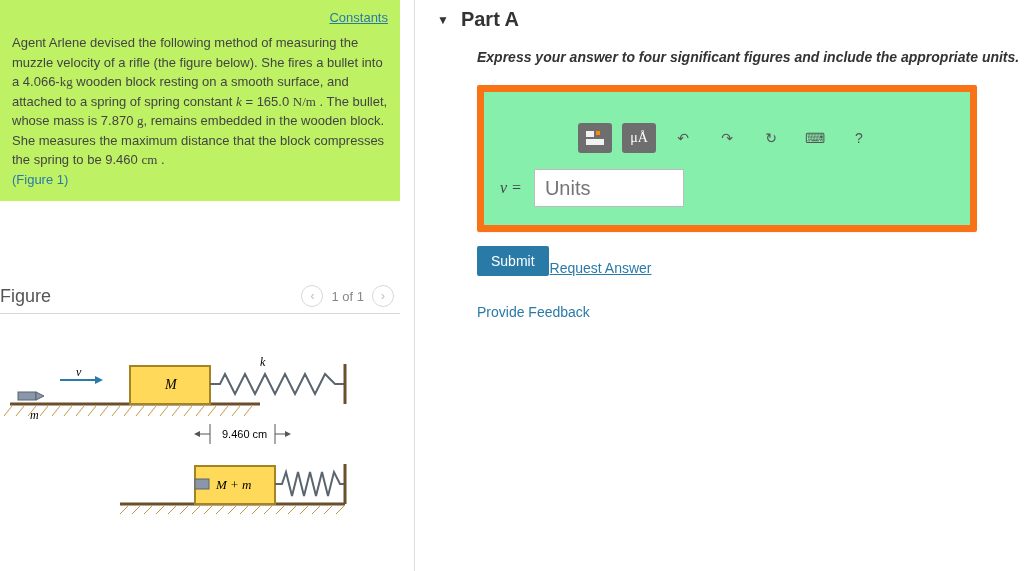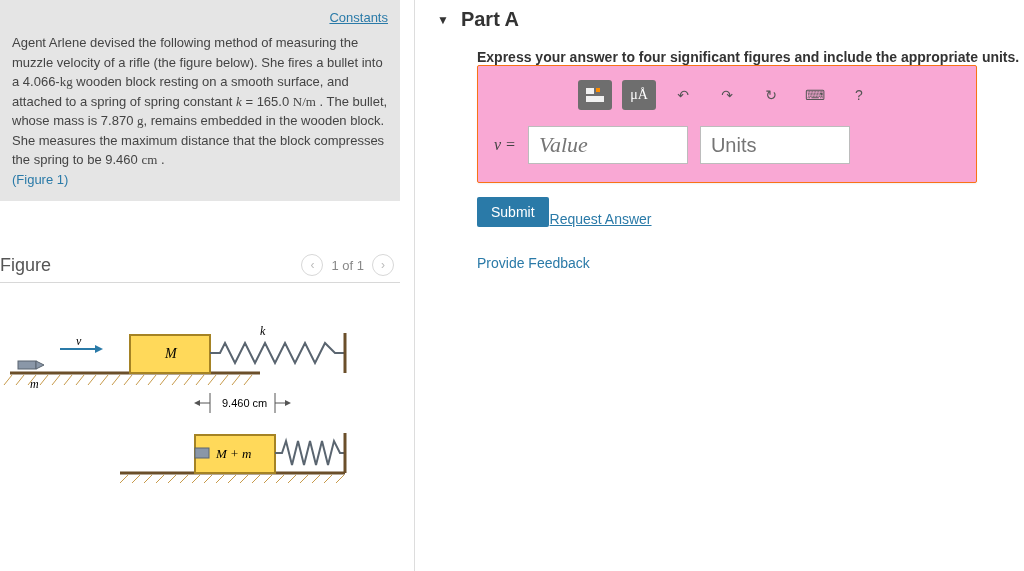--- a/index.html
+++ b/index.html
@@ -1,41 +1,41 @@
 <!DOCTYPE html>
 <html><head>
 <meta charset="utf-8">
 <style>
   * { box-sizing: border-box; margin: 0; padding: 0; }
   body { font-family: Arial, Helvetica, sans-serif; font-size: 13px; color: #333; background: #fff; width: 1024px; height: 571px; overflow: hidden; }
   .container { display: flex; height: 100%; }
   .left { width: 400px; padding: 0; }
   .divider { width: 1px; background: #ddd; margin: 0 14px; }
   .right { flex: 1; padding: 4px 0 0 8px; }
-  .problem-box { background: #e5e5e5; padding: 10px 12px 12px 12px; margin-bottom: 53px; }
+  .problem-box { background: #bef264; padding: 10px 12px 12px 12px; margin-bottom: 84px; }
   .constants-row { text-align: right; margin-bottom: 8px; }
   .constants-link { color: #2a7aa8; text-decoration: underline; cursor: pointer; font-size: 13px; }
   .problem-text { line-height: 1.5; color: #444; }
   .figure-link { color: #2a7aa8; cursor: pointer; }
   .math { font-family: 'Times New Roman', serif; font-style: italic; }
   .mathu { font-family: 'Times New Roman', serif; }
   .figure-header { display: flex; align-items: center; justify-content: space-between; padding: 0 6px 6px 0; border-bottom: 1px solid #d8d8d8; margin-bottom: 20px; }
   .figure-title { font-size: 18px; color: #555; }
   .figure-nav { display: flex; align-items: center; gap: 8px; color: #888; }
   .nav-btn { width: 22px; height: 22px; border: 1px solid #d8d8d8; border-radius: 11px; display: flex; align-items: center; justify-content: center; color: #bbb; cursor: pointer; font-size: 12px; }
   .figure-area { padding: 10px 0 0 0; }
   .figure-area svg { width: 360px; height: 170px; }
 
   .part-header { display: flex; align-items: center; gap: 12px; margin-bottom: 18px; padding-top: 4px; }
   .part-caret { font-size: 12px; }
   .part-title { font-weight: bold; font-size: 20px; }
   .right-content { padding-left: 40px; }
   .question { margin-bottom: 16px; font-size: 14px; }
-  .instruction { font-weight: bold; font-size: 14px; }
-  .answer-box { border: 1px solid #f97316; background: #f9a8d4; padding: 14px 16px 18px 16px; border-radius: 2px; margin-bottom: 14px; width: 500px; box-shadow: 0 1px 2px rgba(0,0,0,0.06); }
+  .instruction { font-weight: bold; margin-bottom: 20px; font-size: 14px; font-style: italic; }
+  .answer-box { border: 7px solid #f97316; background: #86efac; padding: 31px 16px 18px 16px; border-radius: 2px; margin-bottom: 14px; width: 500px; box-shadow: 0 1px 2px rgba(0,0,0,0.06); }
   .toolbar { display: flex; gap: 10px; align-items: center; justify-content: center; margin-bottom: 16px; }
   .tool-btn { height: 30px; min-width: 34px; background: #6e6e6e; color: #fff; display: flex; align-items: center; justify-content: center; border-radius: 3px; cursor: pointer; font-size: 14px; padding: 0 6px; }
   .tool-btn.ghost { background: transparent; color: #555; }
   .input-row { display: flex; align-items: center; gap: 12px; }
   .eq-label { font-family: 'Times New Roman', serif; font-style: italic; font-size: 16px; color: #444; }
   .value-input { width: 160px; height: 38px; border: 1px solid #bcbcbc; font-family: 'Times New Roman', serif; font-style: italic; font-size: 22px; color: #bbb; padding: 0 10px; }
   .units-input { width: 150px; height: 38px; border: 1px solid #bcbcbc; font-family: Liberation Sans, sans-serif; font-size: 20px; color: #bbb; padding: 0 10px; }
   .submit-row { display: flex; align-items: flex-end; gap: 1px; margin-bottom: 28px; }
   .submit-btn { background: #2a7aa8; color: #fff; border: none; padding: 7px 14px; font-size: 14px; cursor: pointer; border-radius: 2px; }
   .request-link { color: #2a7aa8; text-decoration: underline; font-weight: normal; font-size: 14px; cursor: pointer; }
@@ -172,21 +172,20 @@
           </div>
           <div class="tool-btn" style="font-family:serif;">μÅ</div>
           <div class="tool-btn ghost">↶</div>
           <div class="tool-btn ghost">↷</div>
           <div class="tool-btn ghost">↻</div>
           <div class="tool-btn ghost">⌨</div>
           <div class="tool-btn ghost">?</div>
         </div>
         <div class="input-row">
           <span class="eq-label"><span class="math">v</span> =</span>
-          <input class="value-input" placeholder="Value" style="">
           <input class="units-input" placeholder="Units" style="">
         </div>
       </div>
 
       <div class="submit-row">
         <button class="submit-btn">Submit</button>
         <a class="request-link">Request Answer</a>
       </div>
 
       <a class="feedback-link">Provide Feedback</a>

